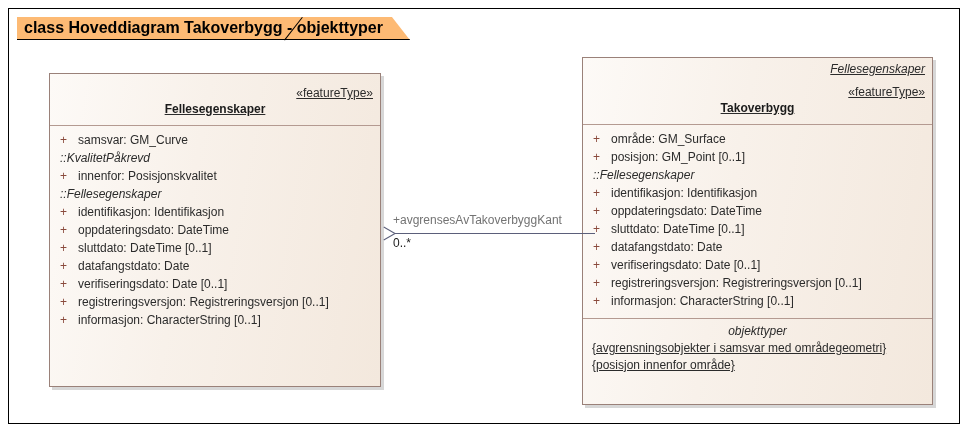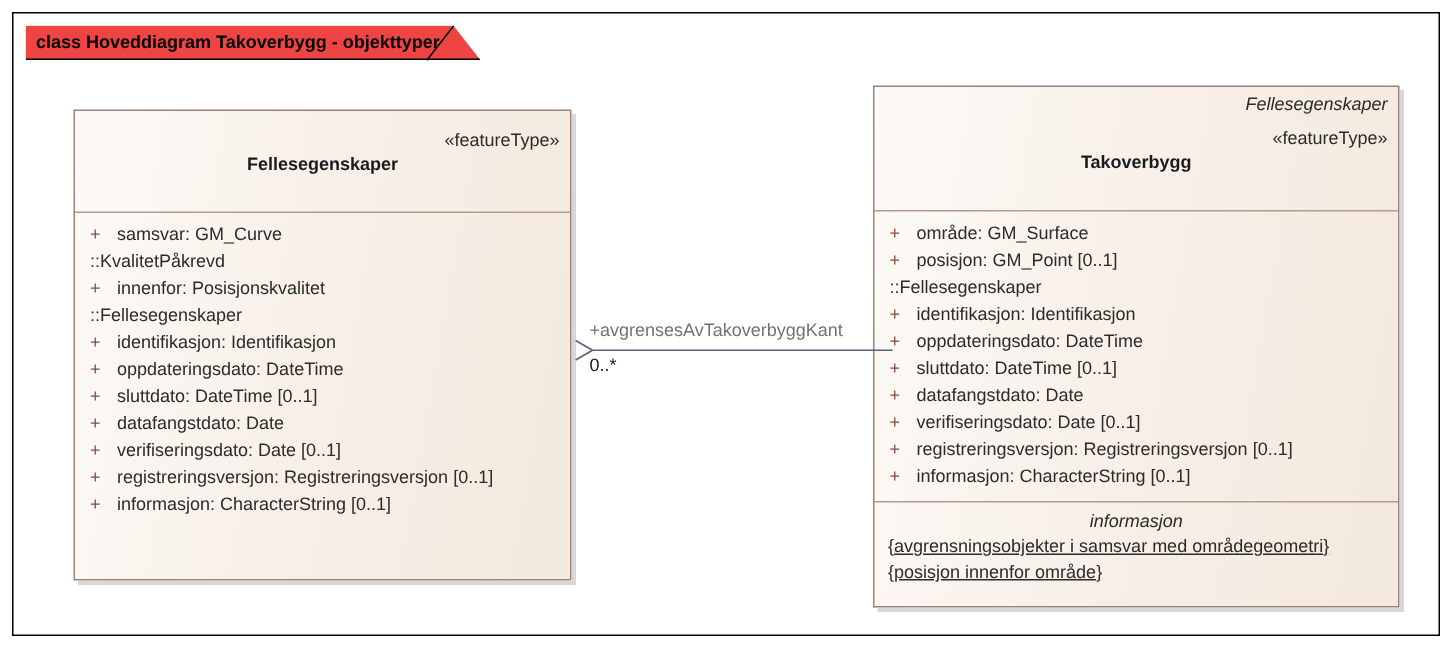--- a/index.html
+++ b/index.html
@@ -28,26 +28,26 @@
     background: #ffffff;
   }
   #frame-title-tab {
     position: absolute;
     left: 8px;
     top: 8px;
     height: 23px;
     border: 1px solid #000000;
     border-top: none;
     border-left: none;
-    background: #ef4444;
+    background: #fdba74;
     box-sizing: border-box;
     display: flex;
     align-items: center;
     padding: 0 26px 0 7px;
-    font-size: 12px;
+    font-size: 16px;
     font-weight: bold;
     color: #000000;
     white-space: nowrap;
     
     clip-path: polygon(0 0, calc(100% - 18px) 0, 100% 100%, 0 100%);
   }
   #frame-title-tab .tab-label { display: inline-block; }
   
   #frame-tab-slash {
     position: absolute;
@@ -60,22 +60,23 @@
   .uml-class {
     position: absolute;
     box-sizing: border-box;
     border: 1px solid #9a8179;
     background: linear-gradient(100deg, #fdfaf7 0%, #f8f1ea 42%, #f3e8dd 100%);
     box-shadow: 3px 3px 0 0 rgba(150,150,150,0.38);
     font-size: 12px;
     color: #2b2b2b;
   }
   .uml-header {
-    padding: 4px 7px 24px 7px;
+    padding: 4px 7px 8px 7px;
     border-bottom: 1px solid #b49a91;
+    text-decoration: underline;
   }
   .tagged-name {
     text-align: right;
     font-style: italic;
     font-size: 12px;
     color: #2b2b2b;
     line-height: 15px;
   }
   .stereotype {
     text-align: right;
@@ -105,20 +106,21 @@
     width: 22px;
     flex: 0 0 22px;
     color: #8a4a3c;
     padding-left: 4px;
     box-sizing: border-box;
   }
   .attr-text {
     color: #2b2b2b;
   }
   .group-sep {
+    font-style: italic;
     line-height: 18px;
     padding-left: 4px;
     color: #2b2b2b;
     white-space: nowrap;
   }
 
   .constraints-compartment {
     border-top: 1px solid #b49a91;
     padding: 4px 6px 9px 6px;
   }
@@ -283,21 +285,21 @@
         <div class="attr-row">
           <span class="attr-vis">+</span>
           <span class="attr-text">registreringsversjon: Registreringsversjon [0..1]</span>
         </div>
         <div class="attr-row">
           <span class="attr-vis">+</span>
           <span class="attr-text">informasjon: CharacterString [0..1]</span>
         </div>
       </div>
     <div class="constraints-compartment">
-      <div class="constraints-title">informasjon</div>
+      <div class="constraints-title">objekttyper</div>
       <div>
           <div class="constraint-row">{avgrensningsobjekter i samsvar med områdegeometri}</div>
           <div class="constraint-row">{posisjon innenfor område}</div>
         </div>
     </div>
   </div>
 
   <div id="association">
     <div id="assoc-role-label">+avgrensesAvTakoverbyggKant</div>
     <div id="assoc-line"></div>

